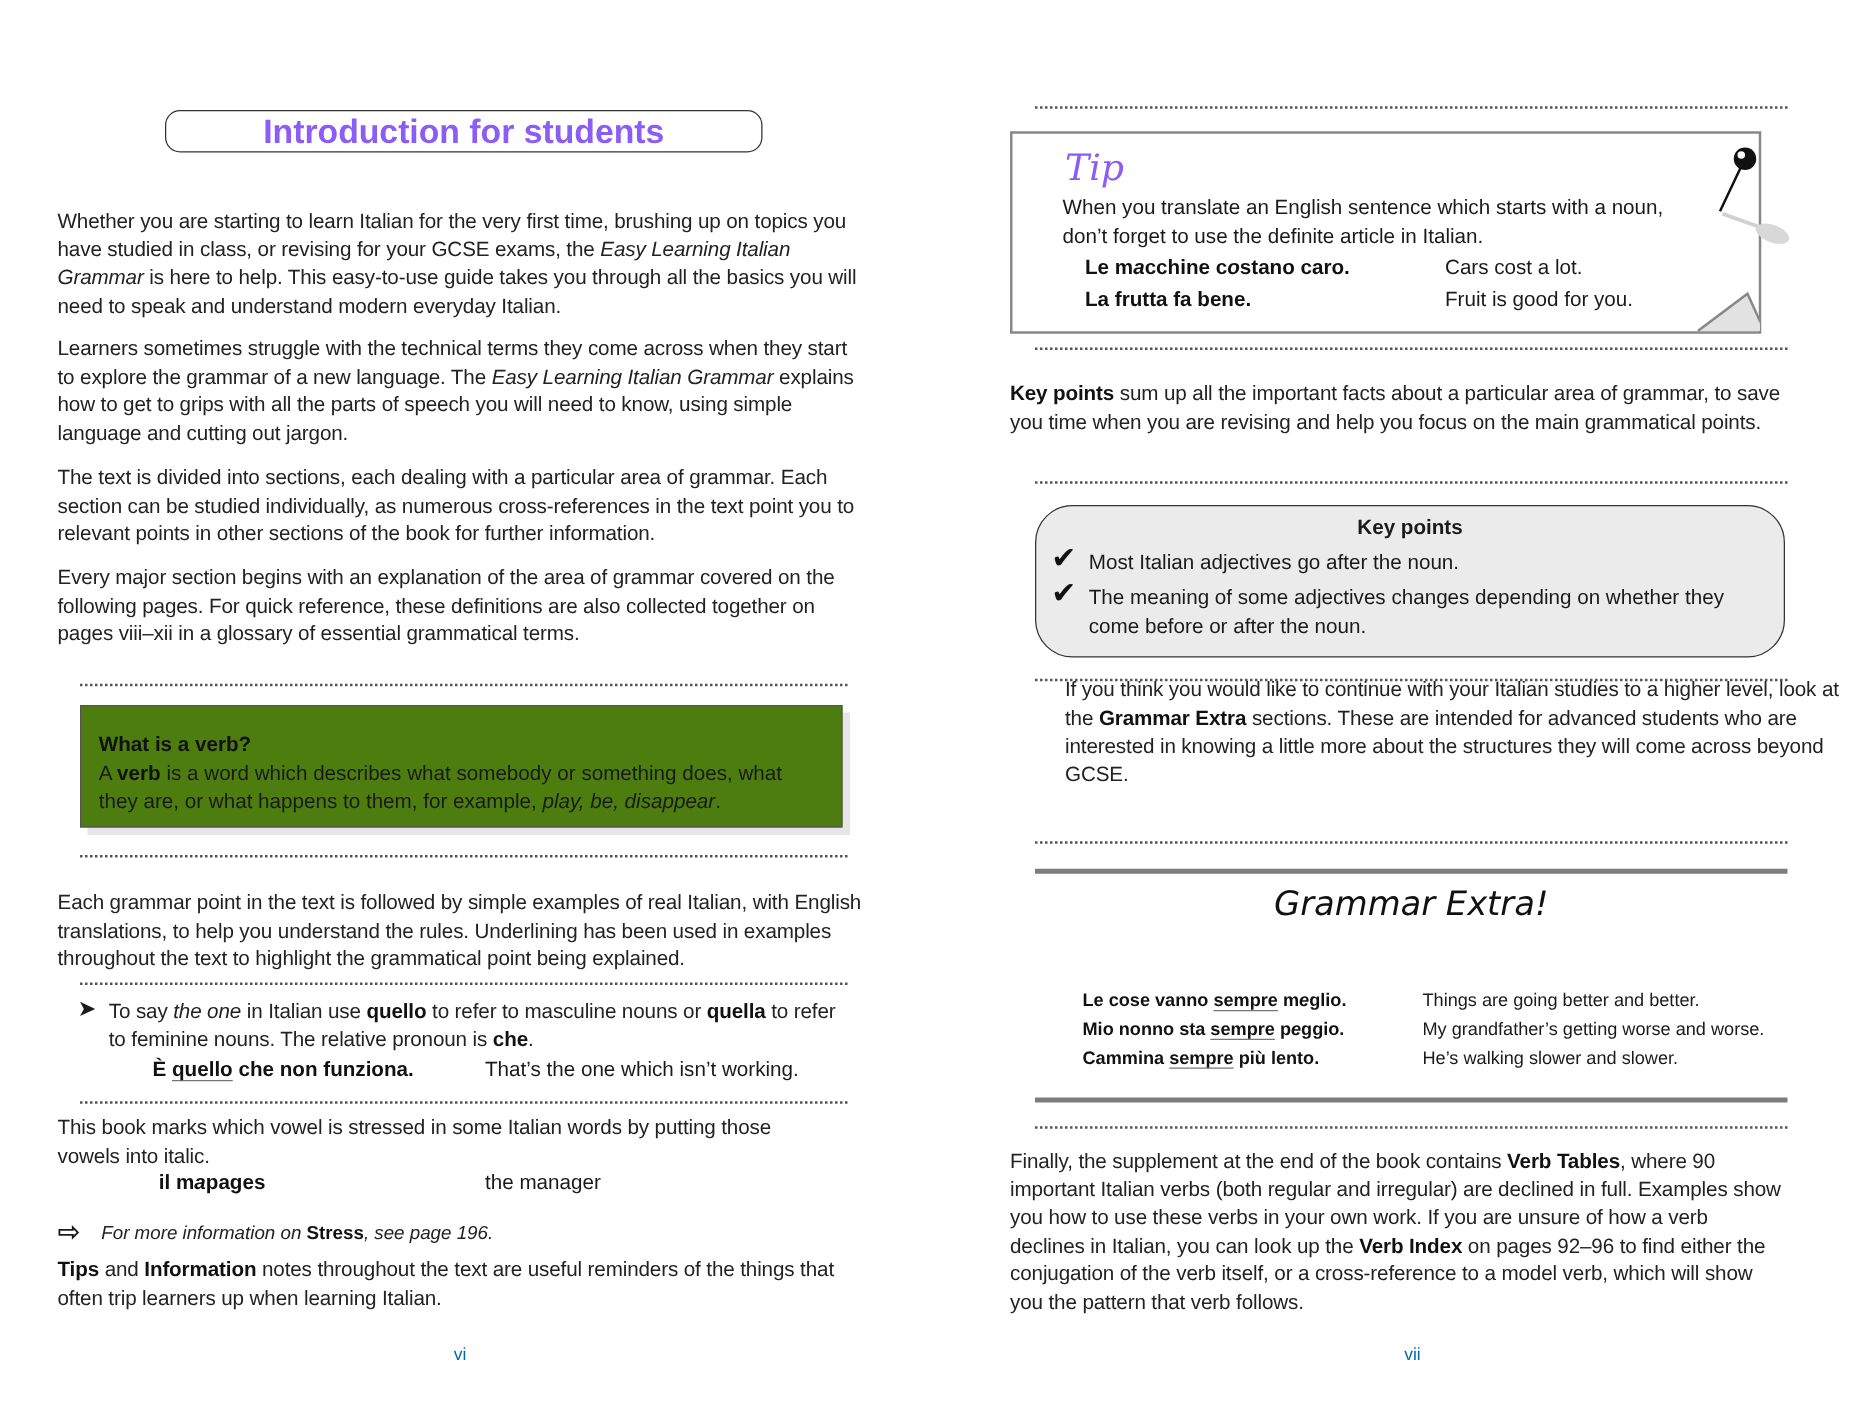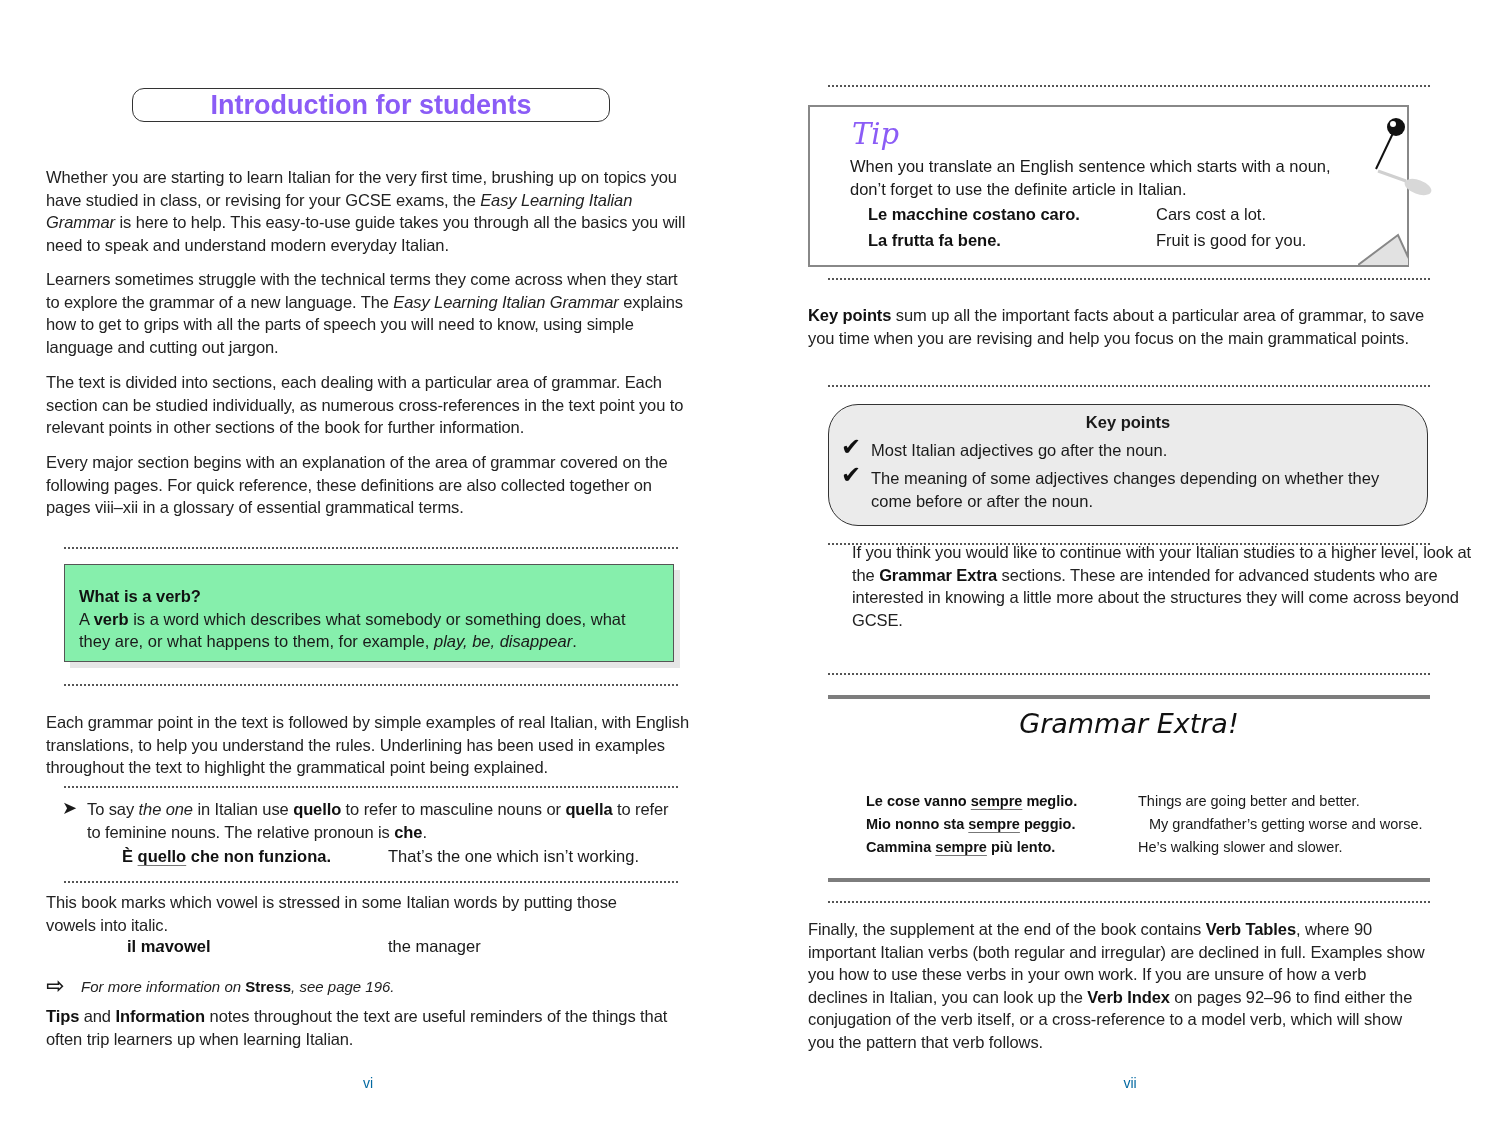--- a/index.html
+++ b/index.html
@@ -16,21 +16,21 @@
   i, .i { font-style: italic; }
   .u { text-decoration: underline; text-decoration-color: #777; text-underline-offset: 3px; }
 
   
   .title-pill { position: absolute; left: 86px; top: 88px; width: 476px; height: 32px;
     border: 1.5px solid #333; border-radius: 12px; text-align: center; }
   .title-pill span { font-size: 27px; font-weight: bold; line-height: 32px; color: #8b5cf6; }
 
   
   .verb-box { position: absolute; left: 18px; top: 564px; width: 608px; height: 96px;
-    border: 1.5px solid #555; background: #86efac; box-shadow: 6px 6px 0 #e6e6e6; }
+    border: 1.5px solid #555; background: #4d7c0f; box-shadow: 6px 6px 0 #e6e6e6; }
   .verb-box .inner { padding: 20px 14px 0 14px; font-size: 16.5px; line-height: 22.6px; }
 
   .example-row { position: absolute; font-size: 16.5px; }
   .arrow-bullet { position: absolute; font-size: 18px; }
 
   
   .tip-box { position: absolute; left: 0; top: 105px; width: 597px; height: 158px;
     border: 2px solid #888; background: #fff; }
   .tip-title { position: absolute; left: 42px; top: 10px; font-family: "DejaVu Serif", serif;
     font-style: italic; font-size: 29px; color: #8b5cf6; }
@@ -89,21 +89,21 @@
   <span class="arrow-bullet" style="left:16px; top:797px;">➤</span>
   <p class="abs body-text" style="left:41px; top:798px; width:590px;"><span>To say </span><i>the one</i><span> in Italian use </span><b>quello</b><span> to refer to masculine nouns or </span><b>quella</b><span> to refer to feminine nouns. The relative pronoun is </span><b>che</b><span>.</span></p>
 
   <div class="example-row" style="left:76px; top:847px;"><b><span>È </span><span class="u">quello</span><span> che non funziona.</span></b></div>
   <div class="example-row" style="left:342px; top:847px;">That’s the one which isn’t working.</div>
 
   <div class="dots" style="left:18px; top:881px; width:614px;"></div>
 
   <p class="abs body-text" style="left:0; top:891px; width:620px;">This book marks which vowel is stressed in some Italian words by putting those vowels into italic.</p>
 
-  <div class="example-row" style="left:81px; top:937px;"><b><span>il m</span><i>a</i><span>vowel</span></b></div>
+  <div class="example-row" style="left:81px; top:937px;"><b><span>il m</span><i>a</i><span>pages</span></b></div>
   <div class="example-row" style="left:342px; top:937px;">the manager</div>
 
   <span class="abs" style="left:0; top:973px; font-size:22px; font-weight:bold;">⇨</span>
   <p class="abs" style="left:35px; top:978px; font-size:15px; font-style:italic; color:#222;"><span>For more information on </span><b style="font-style:normal">Stress</b><span>, see page 196.</span></p>
 
   <p class="abs body-text" style="left:0; top:1005px; width:640px;"><b>Tips</b><span> and </span><b>Information</b><span> notes throughout the text are useful reminders of the things that often trip learners up when learning Italian.</span></p>
 
   <div class="page-num" style="left:292px;">vi</div>
 </div>
 
@@ -155,21 +155,21 @@
 
   <div class="dots" style="left:20px; top:673px; width:602px;"></div>
 
   <div class="ge-rule" style="top:695px;"></div>
   <div class="ge-title">Grammar Extra!</div>
 
   <div class="ge-row" style="left:58px; top:793px;"><b><span>Le cose vanno </span><span class="u">sempre</span><span> m</span><i>e</i><span>glio.</span></b></div>
   <div class="ge-row" style="left:330px; top:793px;">Things are going better and better.</div>
 
   <div class="ge-row" style="left:58px; top:816px;"><b><span>Mio nonno sta </span><span class="u">sempre</span><span> p</span><i>e</i><span>ggio.</span></b></div>
-  <div class="ge-row" style="left:341px; top:816px;">My grandfather’s getting worse and worse.</div>
+  <div class="ge-row" style="left:330px; top:816px;">My grandfather’s getting worse and worse.</div>
 
   <div class="ge-row" style="left:58px; top:839px;"><b><span>Cammina </span><span class="u">sempre</span><span> più lento.</span></b></div>
   <div class="ge-row" style="left:330px; top:839px;">He’s walking slower and slower.</div>
 
   <div class="ge-rule" style="top:878px;"></div>
 
   <div class="dots" style="left:20px; top:901px; width:602px;"></div>
 
   <p class="abs body-text" style="left:0; top:918px; width:620px;"><span>Finally, the supplement at the end of the book contains </span><b>Verb Tables</b><span>, where 90 important Italian verbs (both regular and irregular) are declined in full. Examples show you how to use these verbs in your own work. If you are unsure of how a verb declines in Italian, you can look up the </span><b>Verb Index</b><span> on pages 92–96 to find either the conjugation of the verb itself, or a cross-reference to a model verb, which will show you the pattern that verb follows.</span></p>
 

